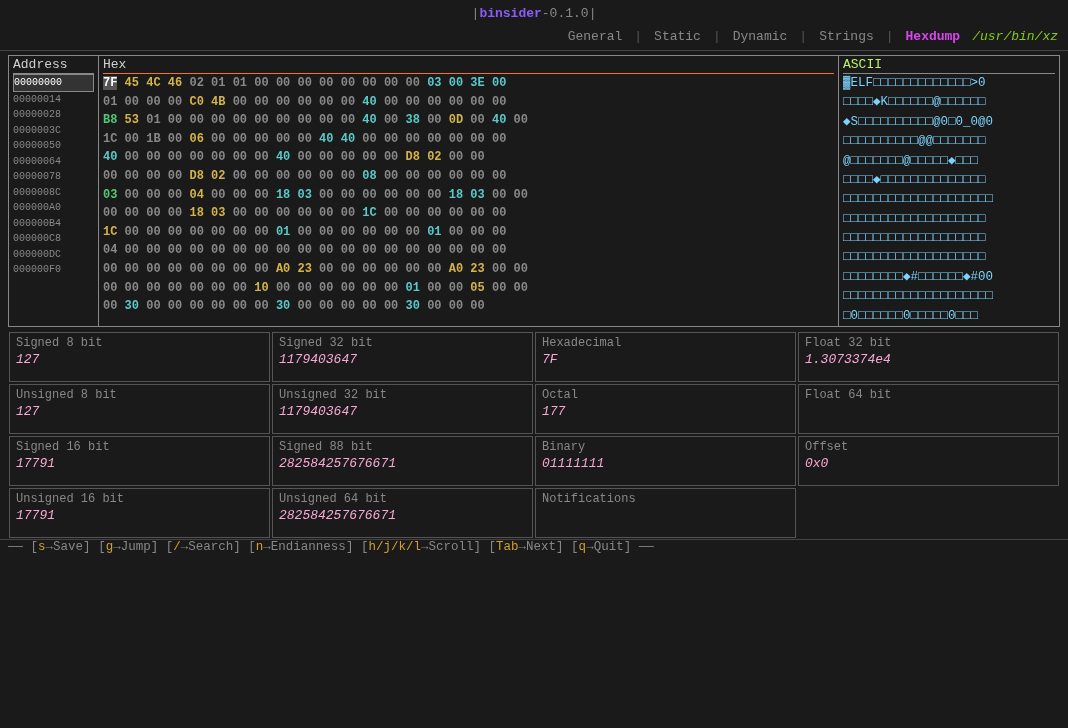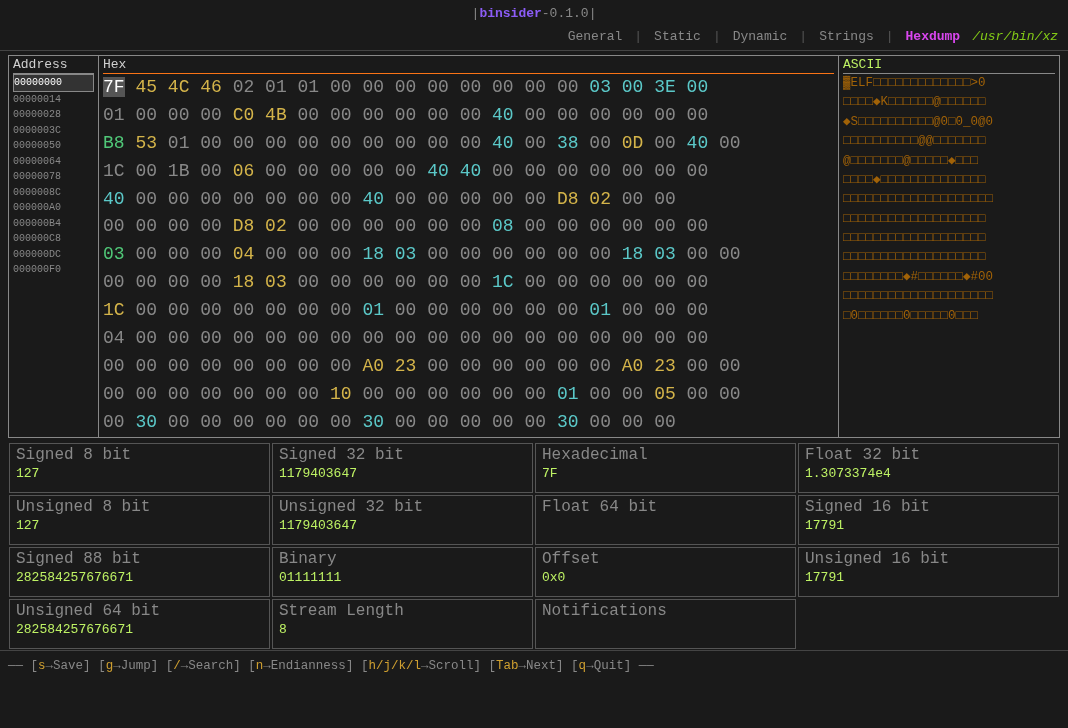--- a/index.html
+++ b/index.html
@@ -99,79 +99,81 @@
       border-right: 1px solid #888;
       padding: 0 4px;
       overflow: hidden;
     }
     #hex-col .col-header {
       color: #d0d0d0;
       border-bottom: 1px solid #f97316;
       padding: 1px 0;
     }
     .hex-row {
-      font-size: 18px;
+      font-size: 12px;
       line-height: 1.55;
       white-space: nowrap;
+      font-weight: bold;
     }
     .hex-byte { color: #888; }
     .hex-byte.hl-green { color: #50c878; }
     .hex-byte.hl-yellow { color: #d4b44a; }
     .hex-byte.hl-cyan { color: #5bc8c8; }
     .hex-byte.selected-byte { background: #555; color: #fff; }
 
     
     #ascii-col {
       width: 220px;
       padding: 0 4px;
     }
     #ascii-col .col-header {
       color: #bef264;
       border-bottom: 1px solid #888;
       padding: 1px 0;
     }
     .ascii-row {
       font-size: 12.5px;
       line-height: 1.55;
-      color: #a16207;
+      color: #7dd3fc;
       white-space: nowrap;
       overflow: hidden;
     }
 
     
     #info-grid {
       display: grid;
       grid-template-columns: 1fr 1fr 1fr 1fr;
       grid-template-rows: auto auto auto auto;
       gap: 0;
       margin-top: 2px;
     }
     .info-cell {
       border: 1px solid #555;
       padding: 2px 6px 4px 6px;
       margin: 1px;
       min-height: 50px;
     }
     .info-cell .info-label {
       color: #888;
-      font-size: 16px;
+      font-size: 12px;
       border-bottom: none;
       display: inline-block;
     }
     .info-cell .info-value {
-      color: #bef264;
+      color: #f9a8d4;
       font-size: 13px;
       margin-top: 2px;
       display: block;
+      font-style: italic;
     }
 
     
     #status-bar {
       border-top: 1px solid #444;
-      padding: 8px 8px;
+      padding: 0 8px;
       color: #888;
       font-size: 12.5px;
       white-space: nowrap;
       margin-top: auto;
     }
     #status-bar span.key { color: #d0a030; }
     #status-bar span.desc { color: #888; }
 
     .sep { color: #555; display: inline; }
 
@@ -285,20 +287,24 @@
 
     <div class="info-cell">
       <span class="info-label cell-top-label">Unsigned 8 bit</span>
       <span class="info-value">127</span>
     </div>
     <div class="info-cell">
       <span class="info-label cell-top-label">Unsigned 32 bit</span>
       <span class="info-value">1179403647</span>
     </div>
     <div class="info-cell">
+      <span class="info-label cell-top-label">Octal</span>
+      <span class="info-value">177</span>
+    </div>
+    <div class="info-cell">
       <span class="info-label cell-top-label">Float 64 bit</span>
     </div>
 
     <div class="info-cell">
       <span class="info-label cell-top-label">Signed 16 bit</span>
       <span class="info-value">17791</span>
     </div>
     <div class="info-cell">
       <span class="info-label cell-top-label">Signed 88 bit</span>
       <span class="info-value">282584257676671</span>
@@ -312,24 +318,20 @@
       <span class="info-value">0x0</span>
     </div>
 
     <div class="info-cell">
       <span class="info-label cell-top-label">Unsigned 16 bit</span>
       <span class="info-value">17791</span>
     </div>
     <div class="info-cell">
       <span class="info-label cell-top-label">Unsigned 64 bit</span>
       <span class="info-value">282584257676671</span>
-    </div>
-    <div class="info-cell">
-      <span class="info-label cell-top-label">Stream Length</span>
-      <span class="info-value">8</span>
     </div>
     <div class="info-cell">
       <span class="info-label cell-top-label">Notifications</span>
       <span class="info-value"></span>
     </div>
   </div>
 
 </div>
 
 <div id="status-bar">

